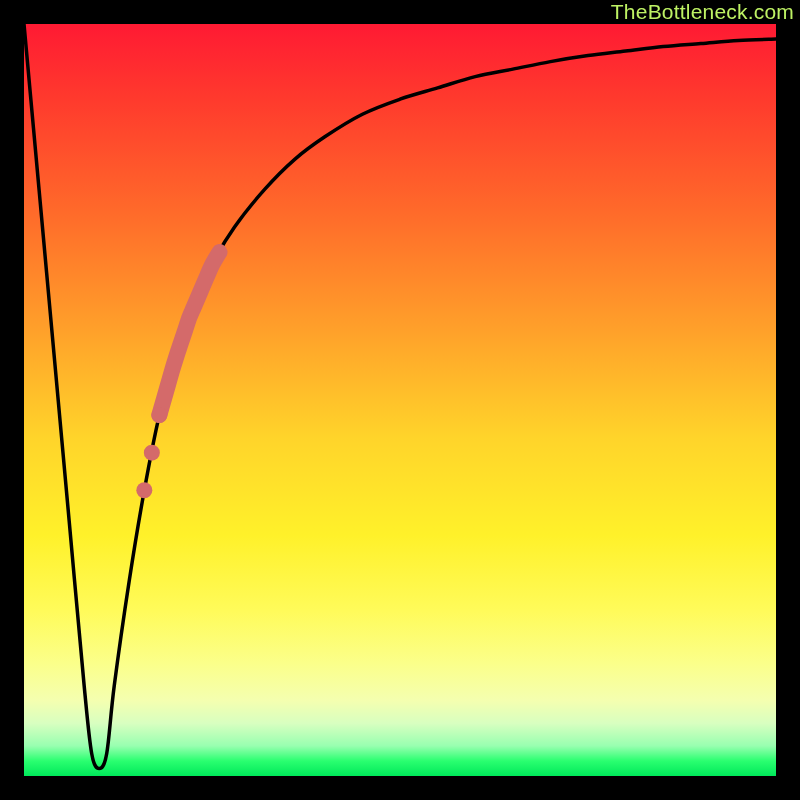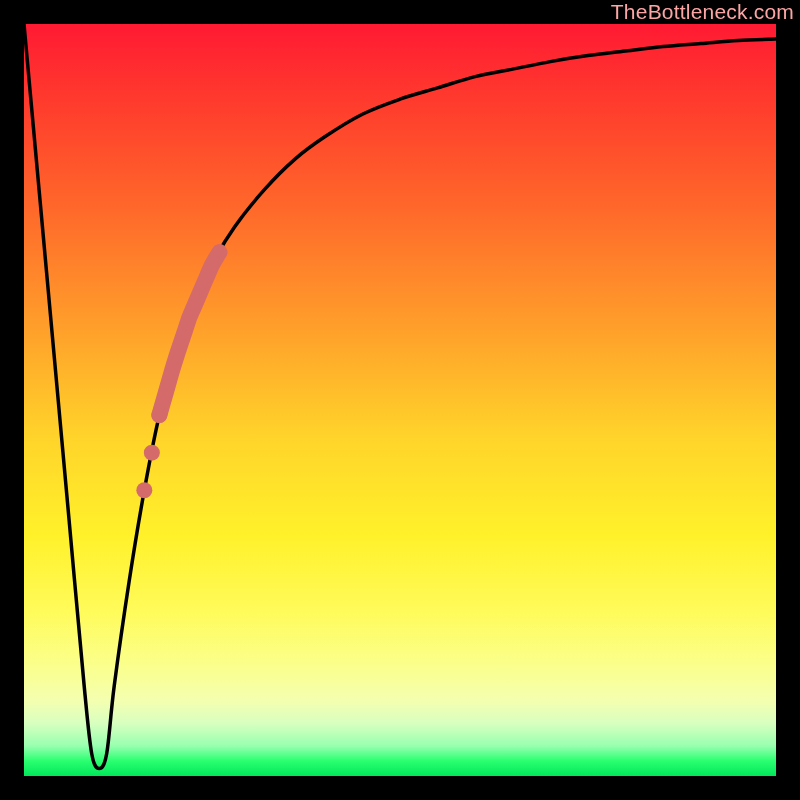--- a/index.html
+++ b/index.html
@@ -47,21 +47,21 @@
   }
   .curve-layer {
     position: absolute;
     inset: 0;
   }
   svg { display: block; }
   .attribution {
     position: absolute;
     top: 0;
     right: 6px;
-    color: #fca5a5;
+    color: #bef264;
     font-size: 21px;
     font-weight: 400;
     letter-spacing: 0.2px;
     user-select: none;
     margin-left: 32px;
   }
 </style>
 </head>
 <body>
 

